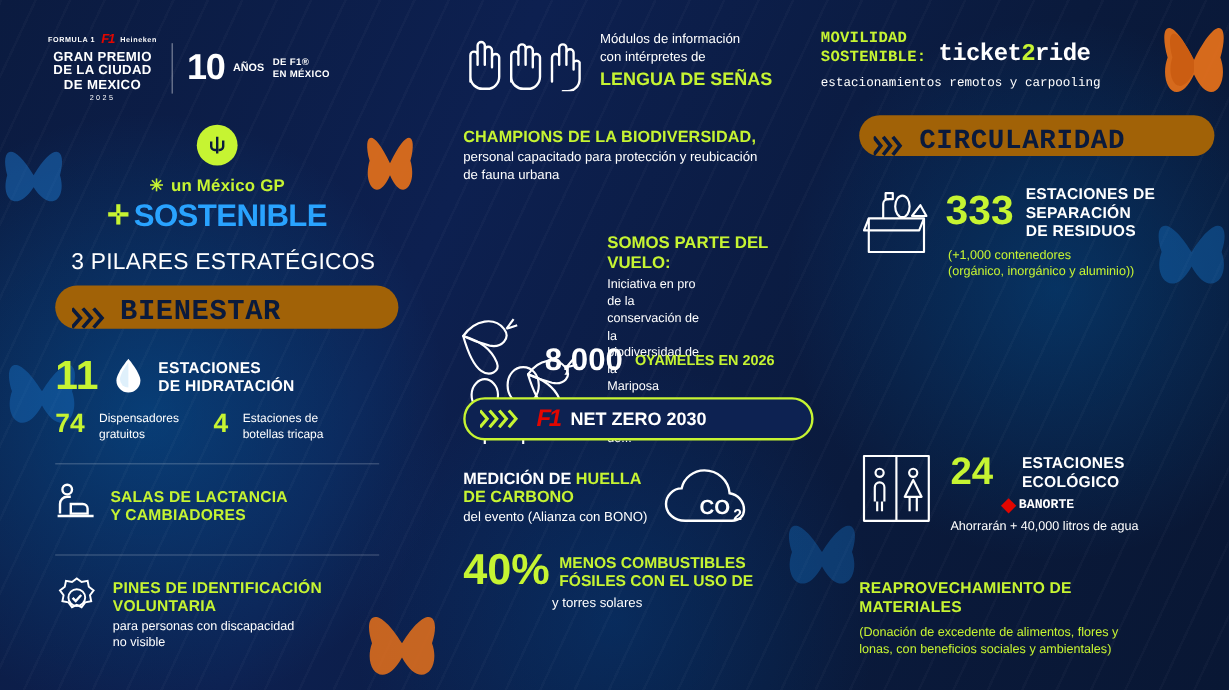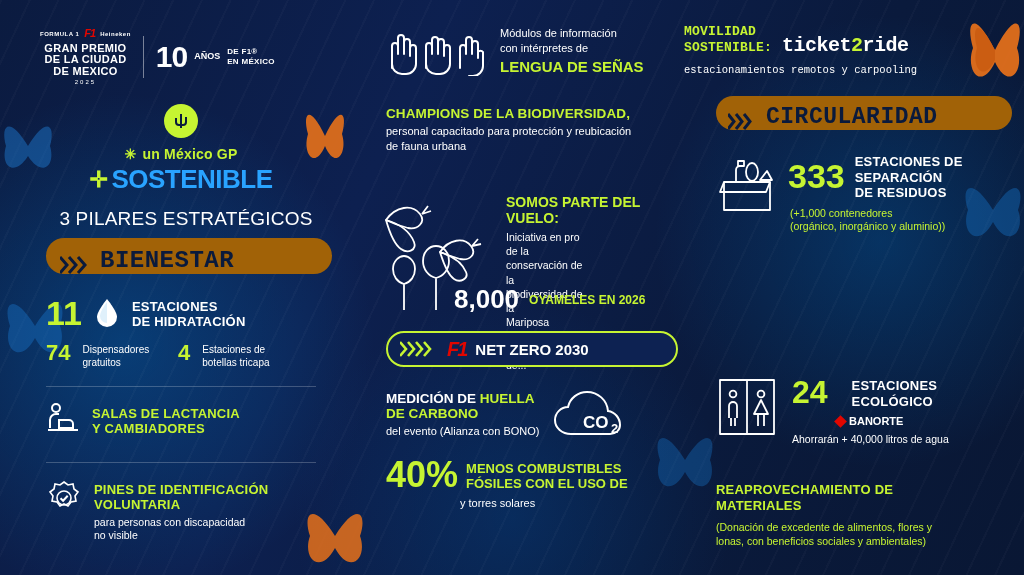--- a/index.html
+++ b/index.html
@@ -63,39 +63,39 @@
   .pill-netzero{
     position:absolute;left:386px;top:331px;width:264px;height:32px;padding:0 12px;
     background:#0d2252;border:2px solid #c6f432;border-radius:18px;color:#fff;
     display:flex;align-items:center;gap:9px;font-size:15px;font-weight:bold;
   }
   .nz-f1{color:#e10600;font-weight:bold;font-style:italic;font-size:20px;letter-spacing:-2px;}
 
   
   .hr{position:absolute;height:1px;background:rgba(255,255,255,.22);}
   .item{position:absolute;display:flex;align-items:flex-start;gap:12px;}
-  .ic{flex:0 0 auto;display:flex;align-items:flex-start;justify-content:center;}
+  .ic{flex:0 0 auto;display:flex;align-items:flex-end;justify-content:center;}
   .bignum{font-size:34px;font-weight:bold;color:#c6f432;line-height:1;}
   .bignum-sm{font-size:22px;font-weight:bold;color:#c6f432;line-height:1;}
   .lbl-bold{font-size:13px;font-weight:bold;line-height:1.18;letter-spacing:.2px;}
   .lbl-sm{font-size:10.5px;line-height:1.25;}
   .lbl-xs{font-size:10px;line-height:1.3;}
 
   
   .mid-block{position:absolute;}
   .mid-body{font-size:11px;line-height:1.35;}
 
   
   .r-block{position:absolute;}
   .r-title{font-size:13px;font-weight:bold;line-height:1.2;letter-spacing:.2px;}
   .r-body{font-size:10.5px;line-height:1.3;}
   .ticket{font-size:20px;font-weight:bold;letter-spacing:-.5px;color:#fff;}
   .ticket .t2{color:#c6f432;}
 
-  .banorte{display:flex;align-items:center;gap:4px;font-size:11px;font-weight:bold;}
+  .banorte{display:flex;align-items:center;gap:4px;font-size:11px;font-weight:bold;font-family:Liberation Mono, monospace;}
   .ban-sq{width:9px;height:9px;background:#e10600;transform:rotate(45deg);}
 
   
   .deco{position:absolute;pointer-events:none;}
 </style>
 </head>
 <body>
 
 <div class="bg"></div>
 

